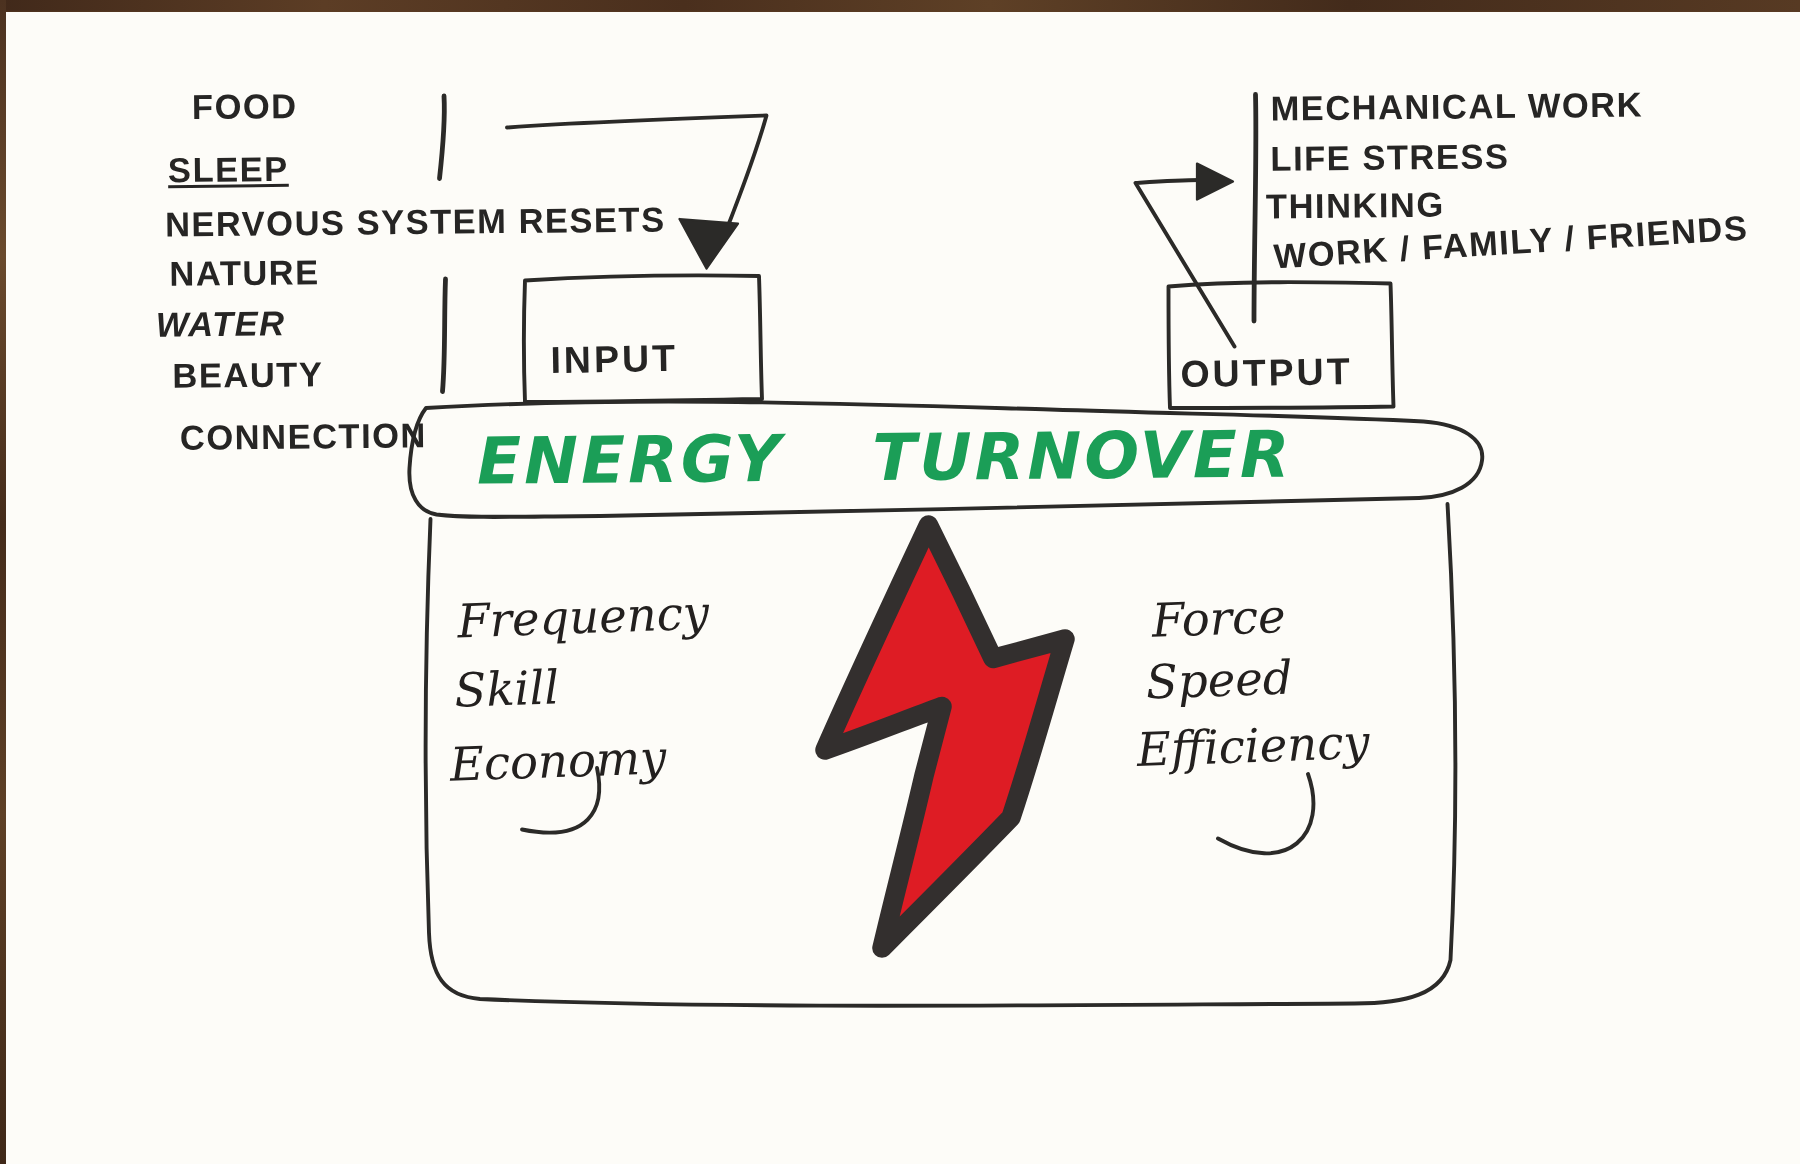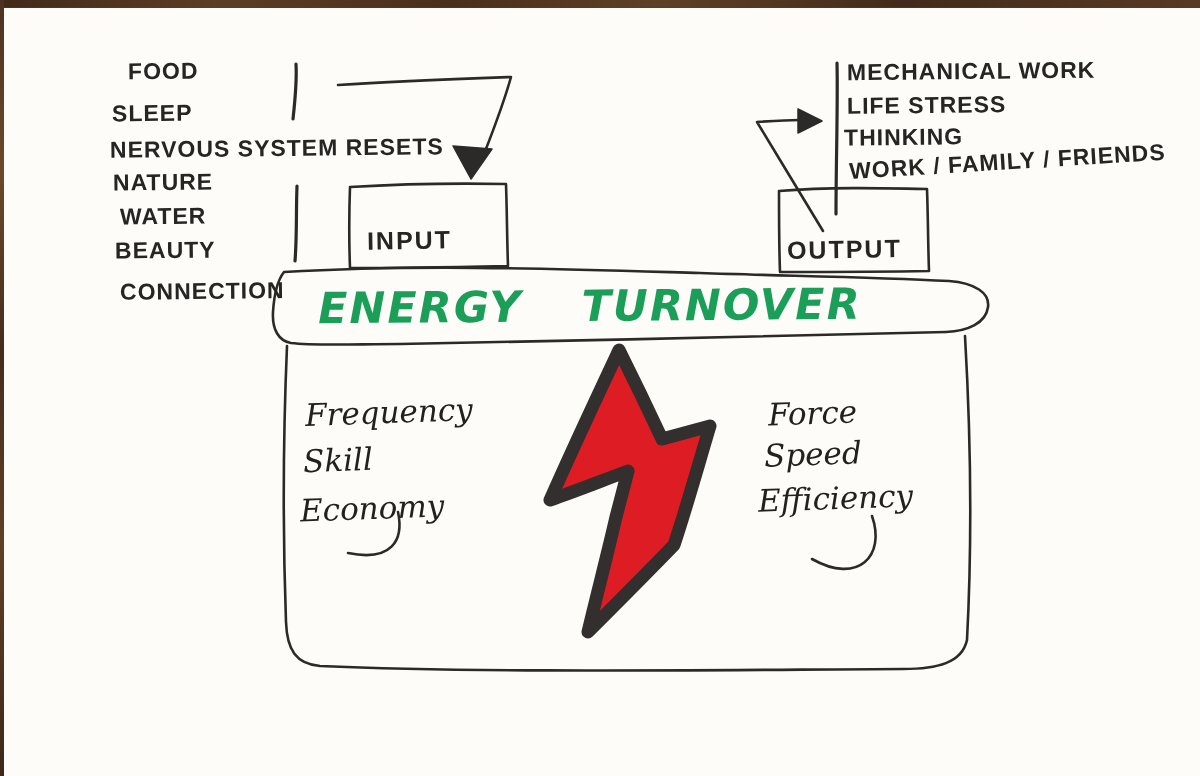--- a/index.html
+++ b/index.html
@@ -74,24 +74,24 @@
     <path d="M287,346 C283,440 283,540 286,622 C287,650 296,664 320,666 C480,673 700,670 903,669 C937,669 962,663 967,640 C972,545 971,440 965,336"></path>
 
     <path d="M398,512 C404,540 392,562 348,553"></path>
     <path d="M872,516 C886,556 858,585 812,559"></path>
   </g>
 
   <path fill="#de1c24" stroke="#332f2e" stroke-width="13" stroke-linejoin="round" stroke-linecap="round" d="M619,350 C634,380 648,409 662,439 L710,426 C698,466 687,506 674,545 C645,575 616,604 588,632 C597,594 607,556 616,517 L628,471 C601,481 576,491 550,500 C572,450 596,399 619,350 Z"></path>
 </svg>
 
 <div class="hand caps" style="left:128px;top:58px;">FOOD</div>
-<div class="hand caps" style="left:112px;top:100px;">SLEEP</div>
+<div class="hand caps" style="left:112px;top:100px;text-decoration:underline;">SLEEP</div>
 <div class="hand caps" style="left:110px;top:135px;">NERVOUS SYSTEM RESETS</div>
 <div class="hand caps" style="left:113px;top:169px;">NATURE</div>
-<div class="hand caps" style="left:120px;top:203px;">WATER</div>
+<div class="hand caps" style="left:104px;top:203px;font-style:italic;">WATER</div>
 <div class="hand caps" style="left:115px;top:237px;">BEAUTY</div>
 <div class="hand caps" style="left:120px;top:278px;">CONNECTION</div>
 
 <div class="hand caps" style="left:847px;top:58px;">MECHANICAL WORK</div>
 <div class="hand caps" style="left:847px;top:92px;">LIFE STRESS</div>
 <div class="hand caps" style="left:844px;top:124px;">THINKING</div>
 <div class="hand caps tilt-up" style="left:850px;top:158px;">WORK / FAMILY / FRIENDS</div>
 
 <div class="hand boxlabel" style="left:367px;top:226px;">INPUT</div>
 <div class="hand boxlabel" style="left:787px;top:235px;">OUTPUT</div>

